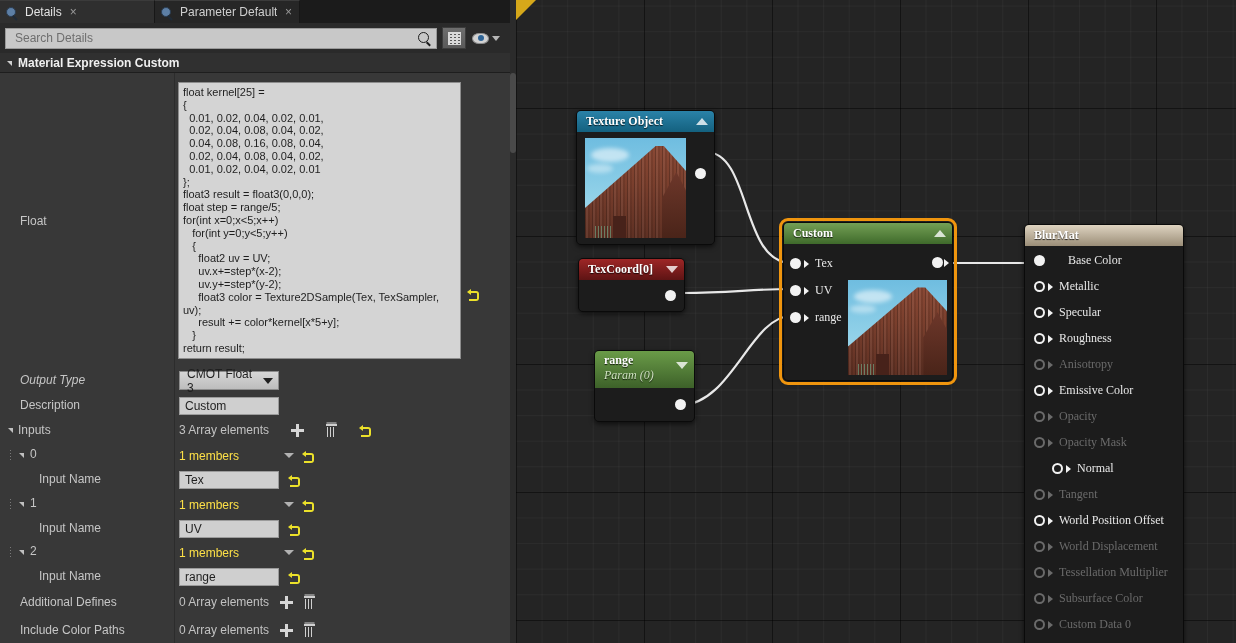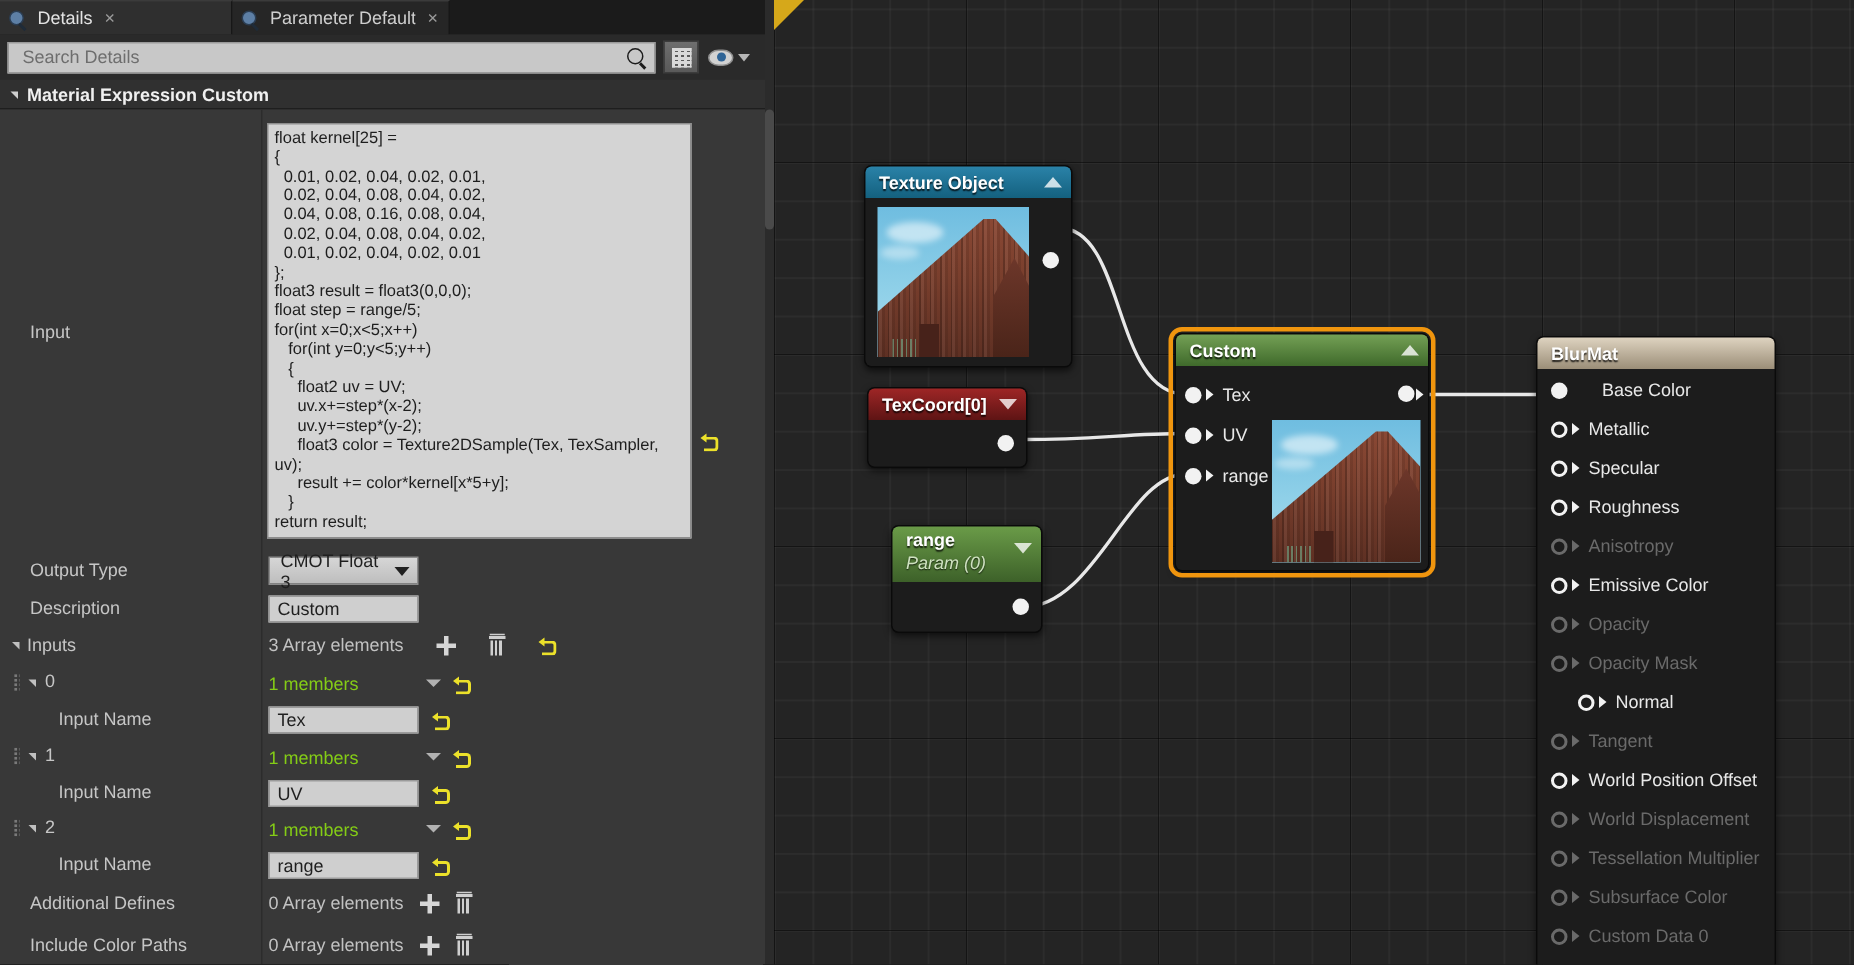--- a/index.html
+++ b/index.html
@@ -252,21 +252,21 @@
     background: #cfcfcf;
     border: 1px solid #9b9b9b;
     display: flex; align-items: center;
     padding: 0 5px;
     color: #1f1f1f; font-size: 12px;
     cursor: text;
   }
   .membersel {
     width: 115px; height: 17px;
     display: flex; align-items: center; justify-content: space-between;
-    color: #84cc16; font-size: 12px;
+    color: #fde047; font-size: 12px;
     cursor: pointer;
   }
   .membersel .caret {
     width: 0; height: 0;
     border-left: 5px solid transparent;
     border-right: 5px solid transparent;
     border-top: 5px solid #b2b2b2;
   }
   .plus {
     position: relative; width: 13px; height: 13px; cursor: pointer;
@@ -329,20 +329,21 @@
     width: 720px; height: 643px;
     background-color: #242424;
     background-image:
       linear-gradient(to right, rgba(0,0,0,0.55) 1px, transparent 1px),
       linear-gradient(to bottom, rgba(0,0,0,0.55) 1px, transparent 1px),
       linear-gradient(to right, rgba(255,255,255,0.035) 1px, transparent 1px),
       linear-gradient(to bottom, rgba(255,255,255,0.035) 1px, transparent 1px);
     background-size: 128px 128px, 128px 128px, 25.6px 25.6px, 25.6px 25.6px;
     background-position: 0px -20px, 0px -20px, 0px -20px, 0px -20px;
     overflow: hidden;
+    font-family: Liberation Serif, serif;
   }
   #corner-marker {
     position: absolute; left: 0; top: 0;
     width: 0; height: 0;
     border-top: 20px solid #d6a81a;
     border-right: 20px solid transparent;
   }
   #wires { position: absolute; left: 0; top: 0; width: 720px; height: 643px; }
 
   .node {
@@ -491,21 +492,21 @@
 
   <div id="cat-header">
     <span class="tri-down"></span>
     <span>Material Expression Custom</span>
   </div>
 
   <div id="props">
     <div id="split-line"></div>
 
     <div class="row" style="top:0;height:295px;">
-      <span class="rlabel" style="left:20px; top:141px;">Input</span>
+      <span class="rlabel" style="left:20px; top:141px;">Float</span>
     </div>
     <div id="code-box">
       <pre id="code-text">float kernel[25] =
 {
   0.01, 0.02, 0.04, 0.02, 0.01,
   0.02, 0.04, 0.08, 0.04, 0.02,
   0.04, 0.08, 0.16, 0.08, 0.04,
   0.02, 0.04, 0.08, 0.04, 0.02,
   0.01, 0.02, 0.04, 0.02, 0.01
 };
@@ -518,21 +519,21 @@
      uv.x+=step*(x-2);
      uv.y+=step*(y-2);
      float3 color = Texture2DSample(Tex, TexSampler, uv);
      result += color*kernel[x*5+y];
    }
 return result;</pre>
     </div>
     <span class="reset-ico" style="position:absolute;left:467px;top:215px;"></span>
 
     <div class="row" style="top:295px;height:25px;">
-      <span class="rlabel" style="left:20px; top:5px;">Output Type</span>
+      <span class="rlabel" style="left:20px; top:5px;font-style:italic;">Output Type</span>
       <div class="rval" style="top:3px;">
         <div class="combo" style="width:100px;">
           <span>CMOT Float 3</span>
           <span class="caret"></span>
         </div>
       </div>
     </div>
 
     <div class="row" style="top:320px;height:25px;">
       <span class="rlabel" style="left:20px; top:5px;">Description</span>

